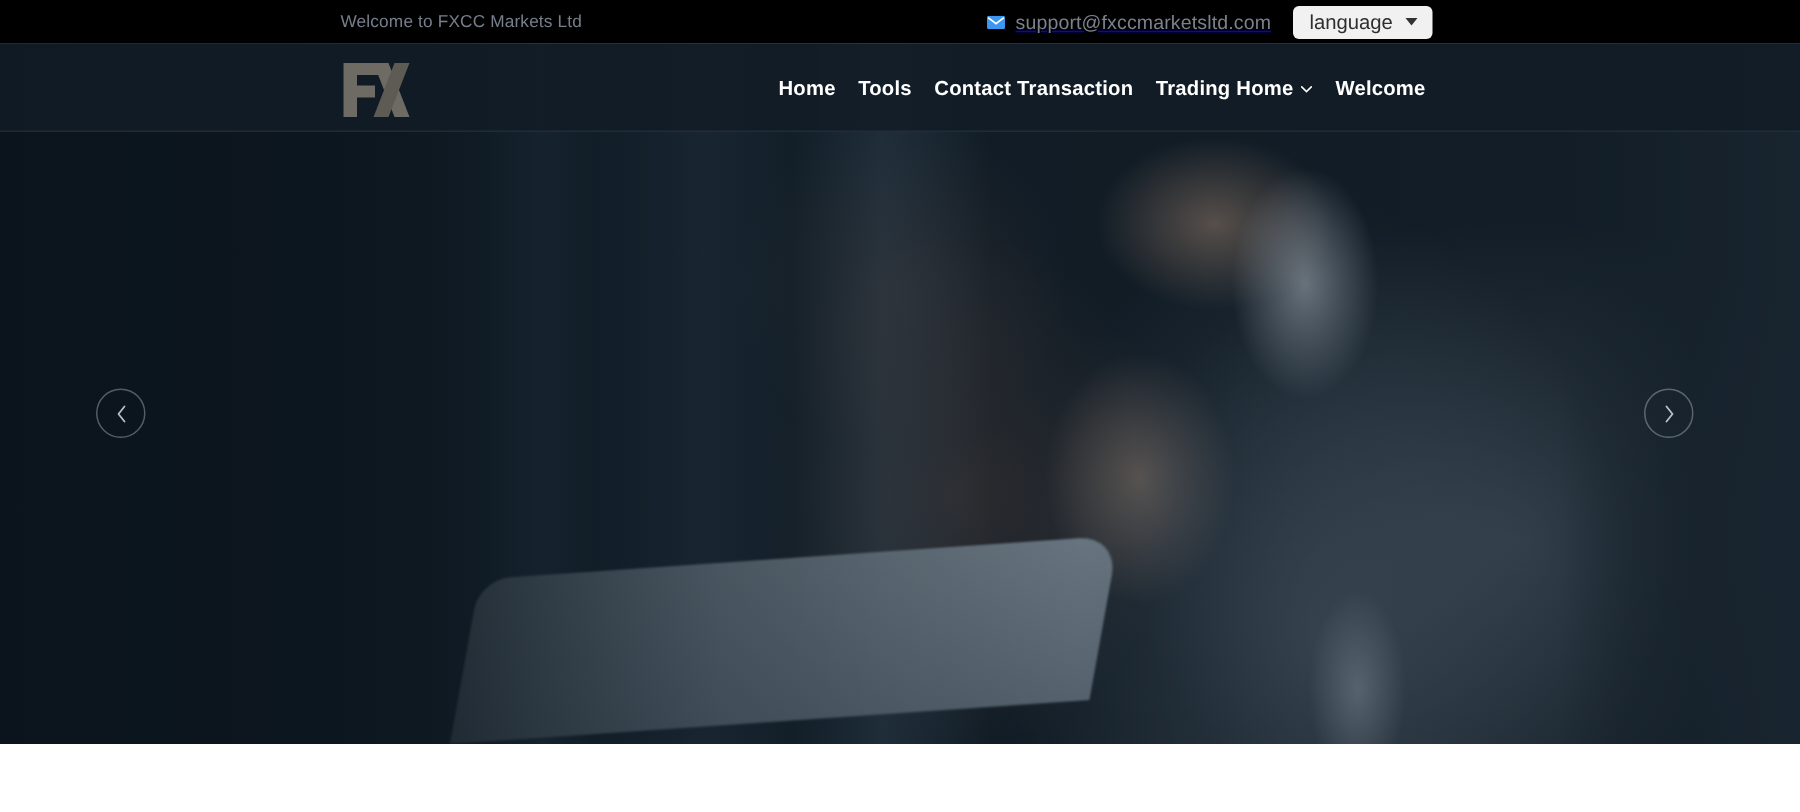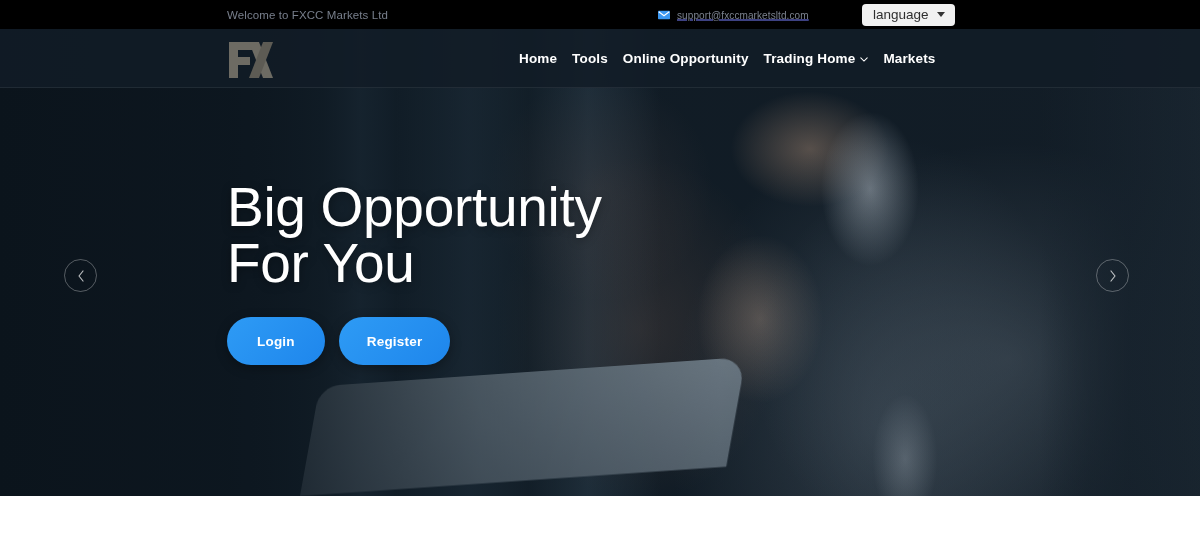--- a/index.html
+++ b/index.html
@@ -25,21 +25,21 @@
     font-size: 11.5px; color: #787f8c; letter-spacing: .1px;
     white-space: nowrap;
   }
   .topbar-mail {
     position: absolute; left: 658px; top: 50%;
     transform: translateY(-50%);
     display: flex; align-items: center; gap: 7px;
     white-space: nowrap;
   }
   .mail-icon { display: block; width: 12px; height: 9px; }
-  .topbar-mail-text { font-size: 10px; color: #7b828e; letter-spacing: .1px; text-decoration: underline; }
+  .topbar-mail-text { font-size: 13px; color: #7b828e; letter-spacing: .1px; }
   .lang-btn {
     position: absolute; left: 862px; top: 50%;
     transform: translateY(-50%);
     background: #f1f1f1;
     border: none; border-radius: 4px;
     padding: 3px 10px 4px 11px;
     display: flex; align-items: center; gap: 8px;
     font-family: inherit; font-size: 13.5px; color: #2e2e2e;
     cursor: pointer; white-space: nowrap;
   }
@@ -221,51 +221,39 @@
           <span>Home</span>
         </a>
       </li>
       <li>
         <a class="nav-link" href="#">
           <span>Tools</span>
         </a>
       </li>
       <li>
         <a class="nav-link" href="#">
-          <span>Online Opportunity</span>
+          <span>Contact Transaction</span>
         </a>
       </li>
       <li>
         <a class="nav-link" href="#">
           <span>Trading Home</span>
           <svg class="chev-sm" viewBox="0 0 10 6">
             <path d="M1 1 L5 5 L9 1" fill="none" stroke="#ffffff" stroke-width="1.3" stroke-linecap="round"></path>
           </svg>
         </a>
       </li>
       <li>
         <a class="nav-link" href="#">
-          <span>Markets</span>
+          <span>Welcome</span>
         </a>
       </li>
     </ul>
   </nav>
 
-  <div class="hero-content">
-    <h1 class="hero-title">Big Opportunity
-For You</h1>
-    <div class="hero-btns">
-      <button class="btn btn-login">
-        <span>Login</span>
-      </button>
-      <button class="btn btn-register">
-        <span>Register</span>
-      </button>
-    </div>
-  </div>
 
   <button class="carousel-arrow arrow-prev">
     <svg class="arrow-glyph" viewBox="0 0 8 12">
       <path d="M6 1 L2 6 L6 11" fill="none" stroke="rgba(255,255,255,.72)" stroke-width="1.2" stroke-linecap="round" stroke-linejoin="round"></path>
     </svg>
   </button>
   <button class="carousel-arrow arrow-next">
     <svg class="arrow-glyph" viewBox="0 0 8 12">
       <path d="M2 1 L6 6 L2 11" fill="none" stroke="rgba(255,255,255,.72)" stroke-width="1.2" stroke-linecap="round" stroke-linejoin="round"></path>
     </svg>

